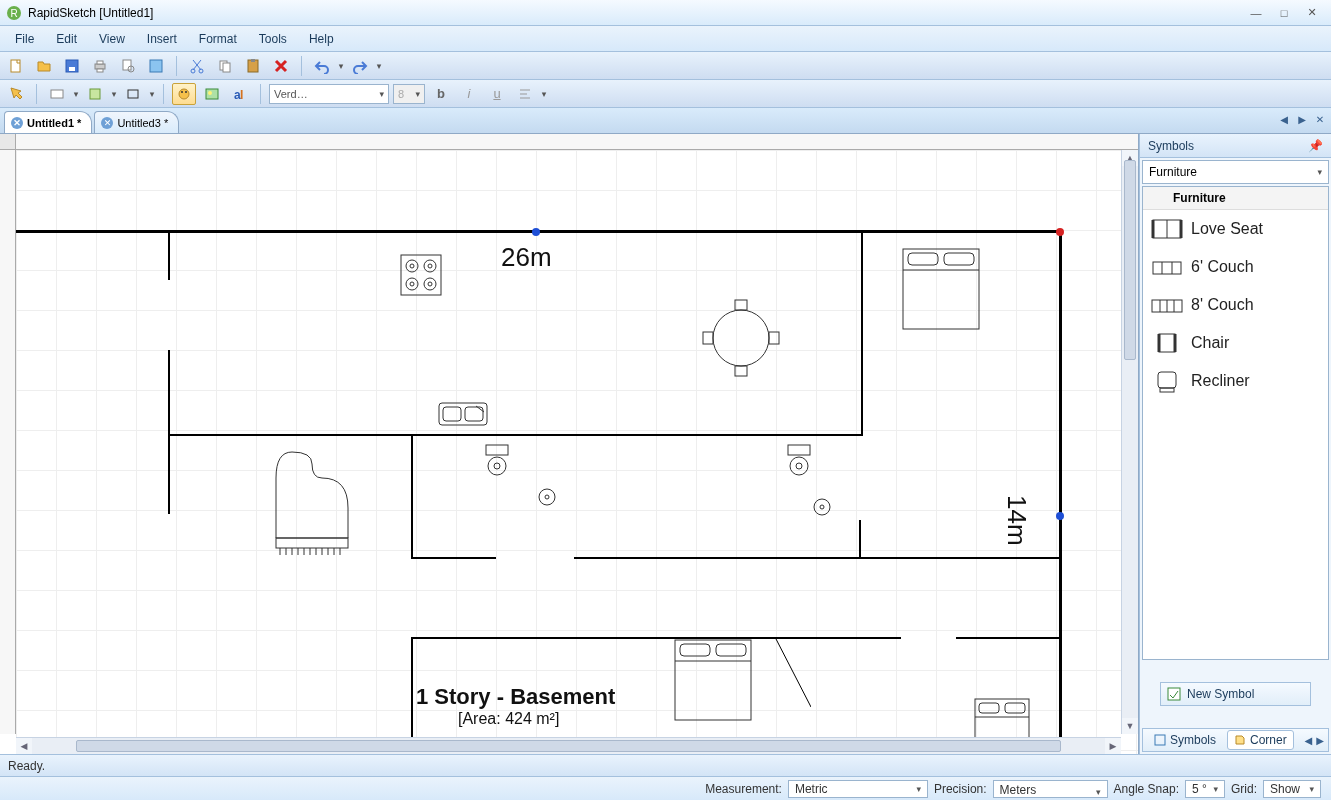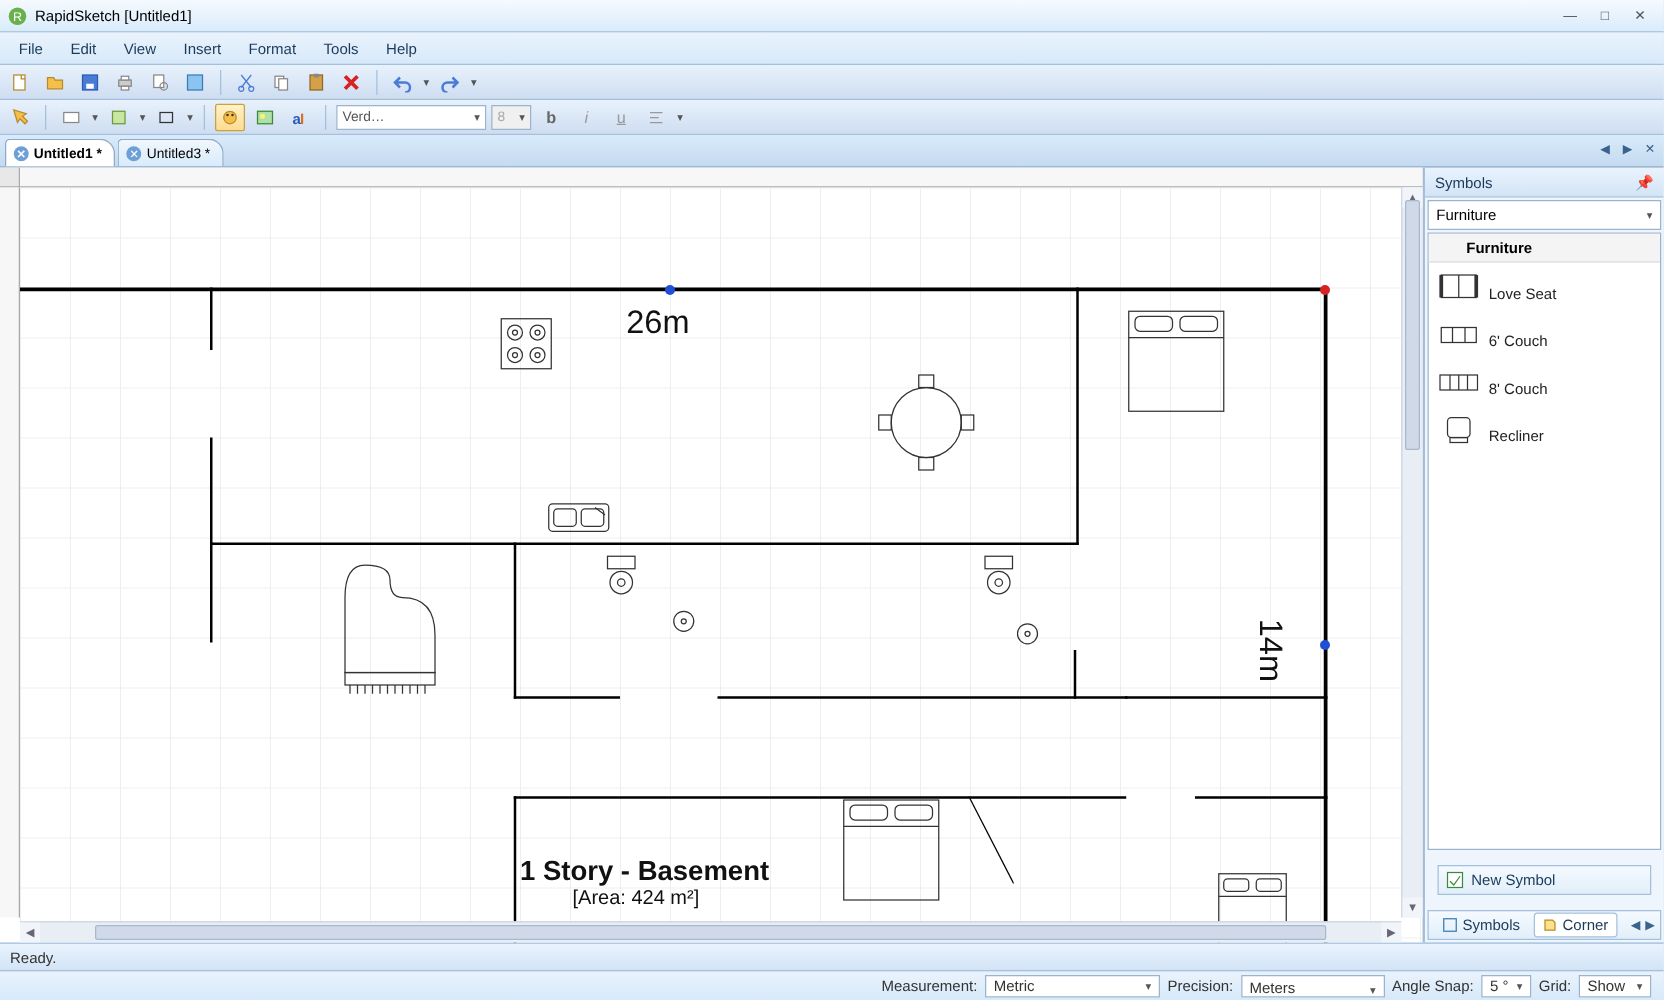--- a/index.html
+++ b/index.html
@@ -108,23 +108,23 @@
 .scroll-v .arrow { position:absolute; left:0; right:0; height:16px; display:flex; align-items:center; justify-content:center; background:#f1f5fa; color:#667; font-size:9px; }
 .scroll-h { position:absolute; left:16px; right:17px; bottom:0; height:17px; background:#e9eef5; border-top:1px solid #c7d3e3; }
 .scroll-h .arrow { position:absolute; top:0; bottom:0; width:16px; display:flex; align-items:center; justify-content:center; background:#f1f5fa; color:#667; font-size:9px; }
 .scroll-h .thumb { position:absolute; top:2px; bottom:2px; left:60px; right:60px; background:#cfd9e7; border:1px solid #a9b8cc; border-radius:2px; }
 
 .sidepanel { width:192px; display:flex; flex-direction:column; background:#eef5fc; border-left:1px solid #a4c0dd; }
 .sidepanel-head { height:24px; display:flex; align-items:center; justify-content:space-between; padding:0 8px; background:linear-gradient(#e9f3fd,#d3e4f6); border-bottom:1px solid #a4c0dd; font-size:12px; color:#1a3a5a; }
 .catselect { height:24px; margin:2px 2px 0 2px; border:1px solid #9ab4ce; background:#fff; display:flex; align-items:center; justify-content:space-between; padding:0 6px; font-size:12px; }
 .symlist { flex:1; margin:2px; border:1px solid #9ab4ce; background:#fff; display:flex; flex-direction:column; }
 .symlist-head { background:#f4f4f4; padding:4px 8px 4px 30px; font-weight:bold; border-bottom:1px solid #ddd; }
-.symitem { display:flex; align-items:flex-end; gap:8px; padding:6px 8px; font-size:12px; color:#222; }
+.symitem { display:flex; align-items:center; gap:8px; padding:6px 8px; font-size:16px; color:#222; }
 .symitem svg { width:32px; height:26px; }
-.newsym { height:24px; margin:10px; display:flex; align-items:center; gap:6px; padding:0 6px; font-size:12px; color:#1a3a5a; background:linear-gradient(#f5faff,#e1eef9); border:1px solid #a4c0dd; }
+.newsym { height:24px; margin:20px; display:flex; align-items:center; gap:6px; padding:0 6px; font-size:12px; color:#1a3a5a; background:linear-gradient(#f5faff,#e1eef9); border:1px solid #a4c0dd; }
 .sidetabs { height:24px; margin:2px; display:flex; gap:4px; border:1px solid #a4c0dd; background:linear-gradient(#f5faff,#e1eef9); align-items:center; padding:0 4px; }
 .sidetabs .st { display:flex; align-items:center; gap:4px; padding:2px 6px; font-size:12px; color:#1a3a5a; border:1px solid transparent; border-radius:3px; }
 .sidetabs .st.active { background:#fff; border-color:#a4c0dd; }
 .sidetabs .navarrows { margin-left:auto; display:flex; gap:4px; color:#3a628f; font-size:10px; }
 
 .statusbar { height:22px; background:linear-gradient(#e9f3fd,#d3e4f6); border-top:1px solid #a4c0dd; display:flex; align-items:center; padding:0 8px; font-size:12px; color:#333; }
 
 .bottombar { height:24px; background:linear-gradient(#eaf3fc,#d7e9fa); border-top:1px solid #a4c0dd; display:flex; align-items:center; justify-content:flex-end; padding:0 10px; gap:6px; font-size:12px; color:#333; }
 .bottombar .dd { height:18px; border:1px solid #9ab4ce; background:#fff; display:flex; align-items:center; justify-content:space-between; padding:0 6px; min-width:58px; }
 .bottombar .dd.w { min-width:140px; }
@@ -523,20 +523,28 @@
         <svg viewBox="0 0 32 26">
             <rect x="1" y="8" width="30" height="12" fill="none" stroke="#333"></rect>
             <line x1="9" y1="8" x2="9" y2="20" stroke="#333"></line>
             <line x1="16" y1="8" x2="16" y2="20" stroke="#333"></line>
             <line x1="23" y1="8" x2="23" y2="20" stroke="#333"></line>
           </svg>
         <span>8' Couch</span>
       </div>
       <div class="symitem">
         <svg viewBox="0 0 32 26">
+            <rect x="8" y="4" width="16" height="18" fill="none" stroke="#333"></rect>
+            <line x1="8" y1="4" x2="8" y2="22" stroke="#333" stroke-width="3"></line>
+            <line x1="24" y1="4" x2="24" y2="22" stroke="#333" stroke-width="3"></line>
+          </svg>
+        <span>Chair</span>
+      </div>
+      <div class="symitem">
+        <svg viewBox="0 0 32 26">
             <rect x="7" y="4" width="18" height="16" rx="3" fill="none" stroke="#333"></rect>
             <rect x="9" y="20" width="14" height="4" fill="none" stroke="#333"></rect>
           </svg>
         <span>Recliner</span>
       </div>
     </div>
     <div class="newsym">
       <svg width="14" height="14" viewBox="0 0 14 14">
           <rect x="1" y="1" width="12" height="12" fill="#fff" stroke="#3a8a3a"></rect>
           <path d="M3 8l3 3 5-7" fill="none" stroke="#3a8a3a"></path>

